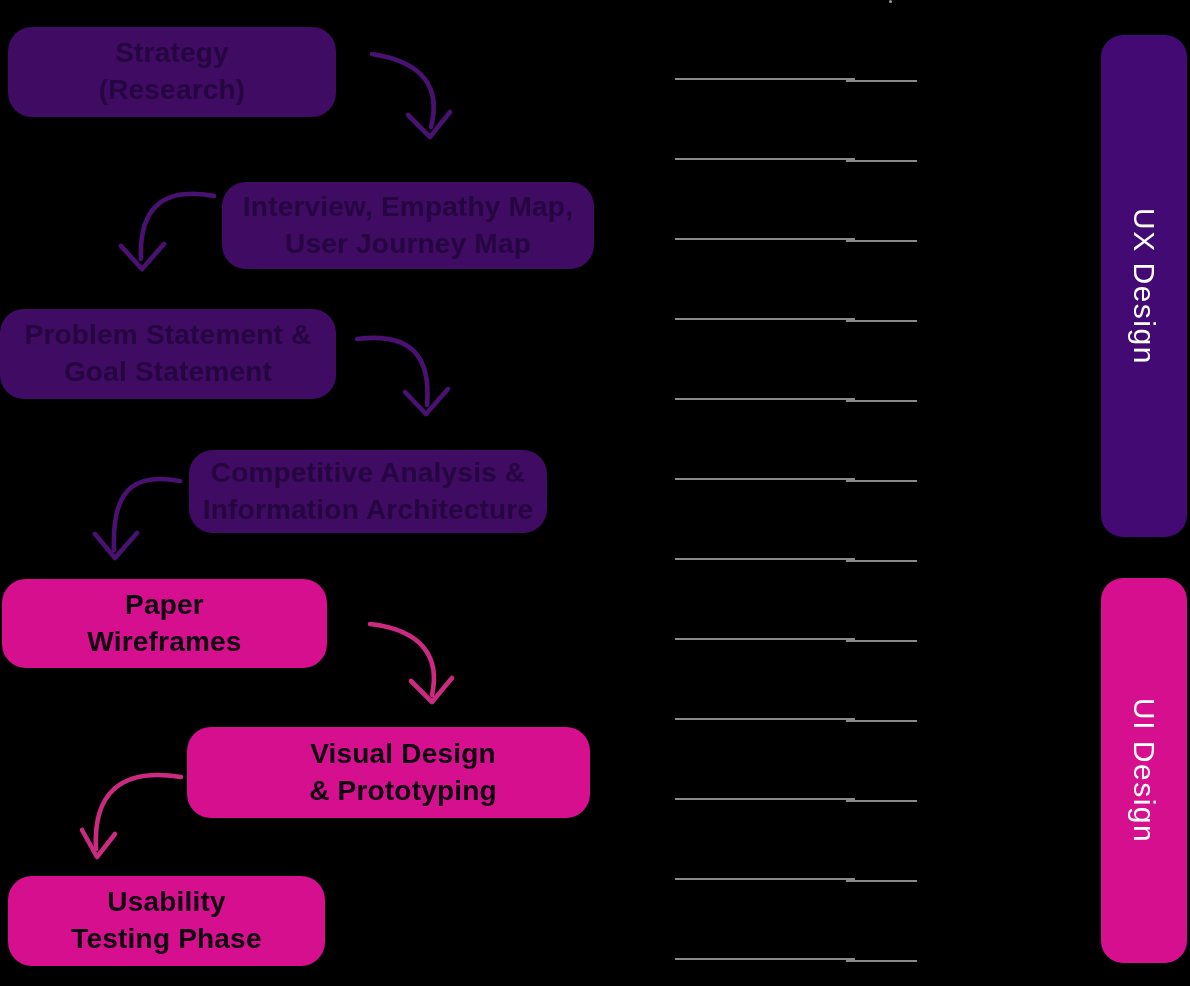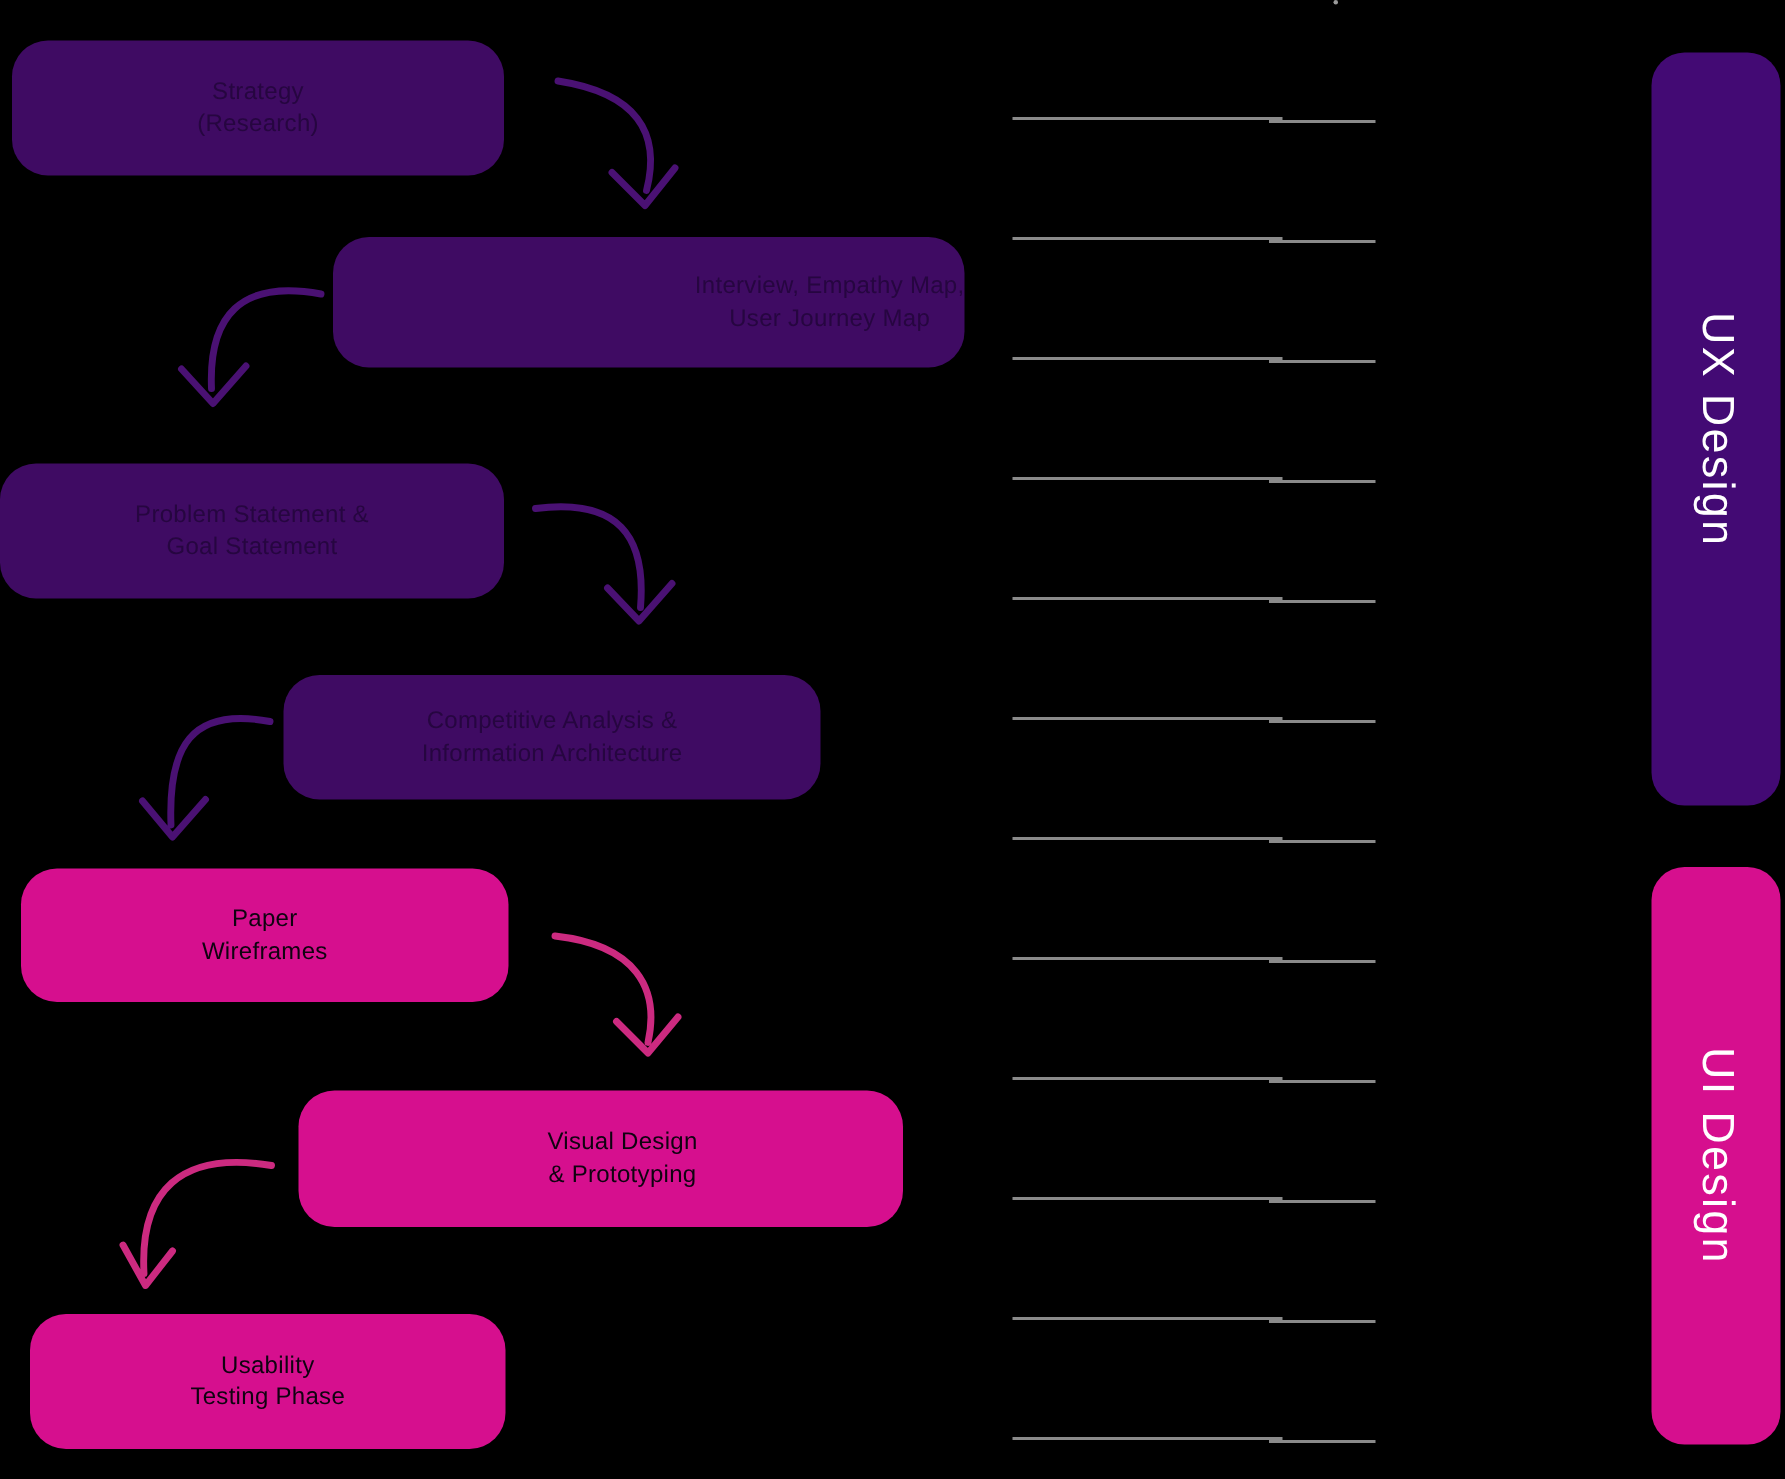--- a/index.html
+++ b/index.html
@@ -8,27 +8,27 @@
     --ux-bar:#430a74; --ui-bar:#d60f8e; --bar-text:#ffffff;
     --line-color:#8a8a8a; --bg:#000000;
   }
   *{margin:0;padding:0;box-sizing:border-box;}
   html,body{width:1190px;height:986px;overflow:hidden;}
   body{background:var(--bg);font-family:"Liberation Sans",sans-serif;}
   .canvas{position:relative;width:1190px;height:986px;background:var(--bg);}
 
   
   .step{position:absolute;border-radius:24px;display:flex;align-items:center;justify-content:center;text-align:center;}
-  .step .step-label{white-space:pre-line;font-weight:400;font-size:16px;line-height:1.32;letter-spacing:.2px;}
+  .step .step-label{white-space:pre-line;font-weight:700;font-size:28px;line-height:1.32;letter-spacing:.2px;}
   .step.ux{background:var(--ux-box);}
   .step.ux .step-label{color:var(--ux-box-text);}
-  .step.ui{background:var(--ui-box);margin-left:12px;}
+  .step.ui{background:var(--ui-box);}
   .step.ui .step-label{color:var(--ui-box-text);}
   .step-1{left:8px;  top:27px;  width:328px;height:90px;}
-  .step-2{left:222px;top:158px; width:421px;height:87px;justify-content:flex-end;}
+  .step-2{left:222px;top:182px; width:372px;height:87px;}
   .step-3{left:0px;  top:309px; width:336px;height:90px;}
   .step-4{left:189px;top:450px; width:358px;height:83px;}
   .step-5{left:2px;  top:579px; width:325px;height:89px;}
   .step-6{left:187px;top:727px; width:403px;height:91px;padding-left:29px;}
   .step-7{left:8px;  top:876px; width:317px;height:90px;}
 
   
   svg.arrows{position:absolute;left:0;top:0;width:1190px;height:986px;pointer-events:none;}
   .arr{fill:none;stroke-width:4.6px;stroke-linecap:round;stroke-linejoin:round;}
   .arr.ux-arr{stroke:var(--ux-arrow);}

